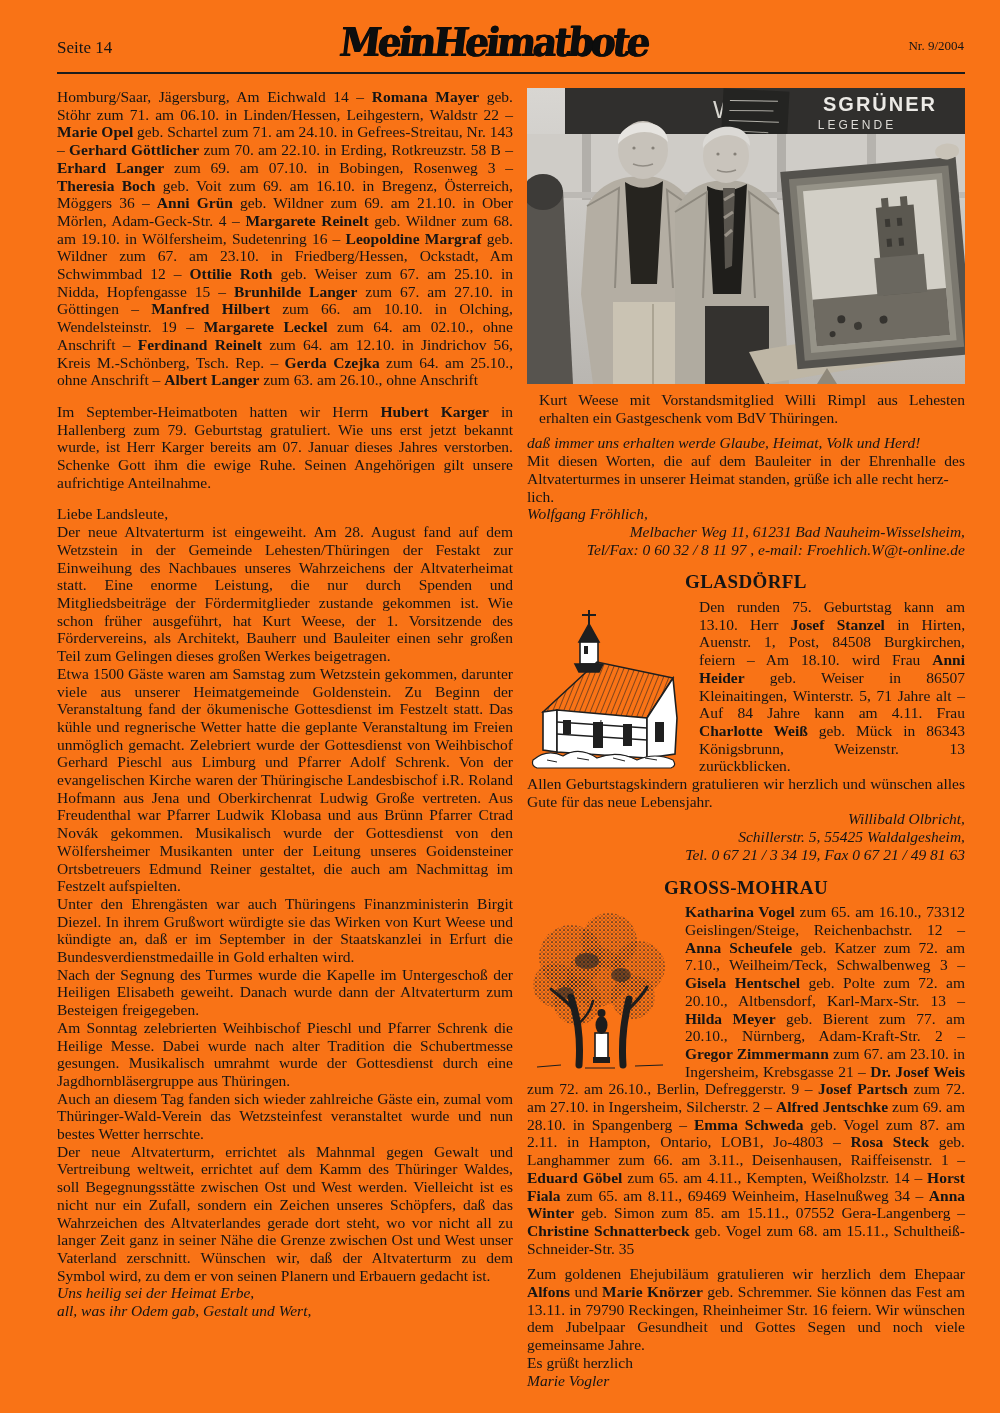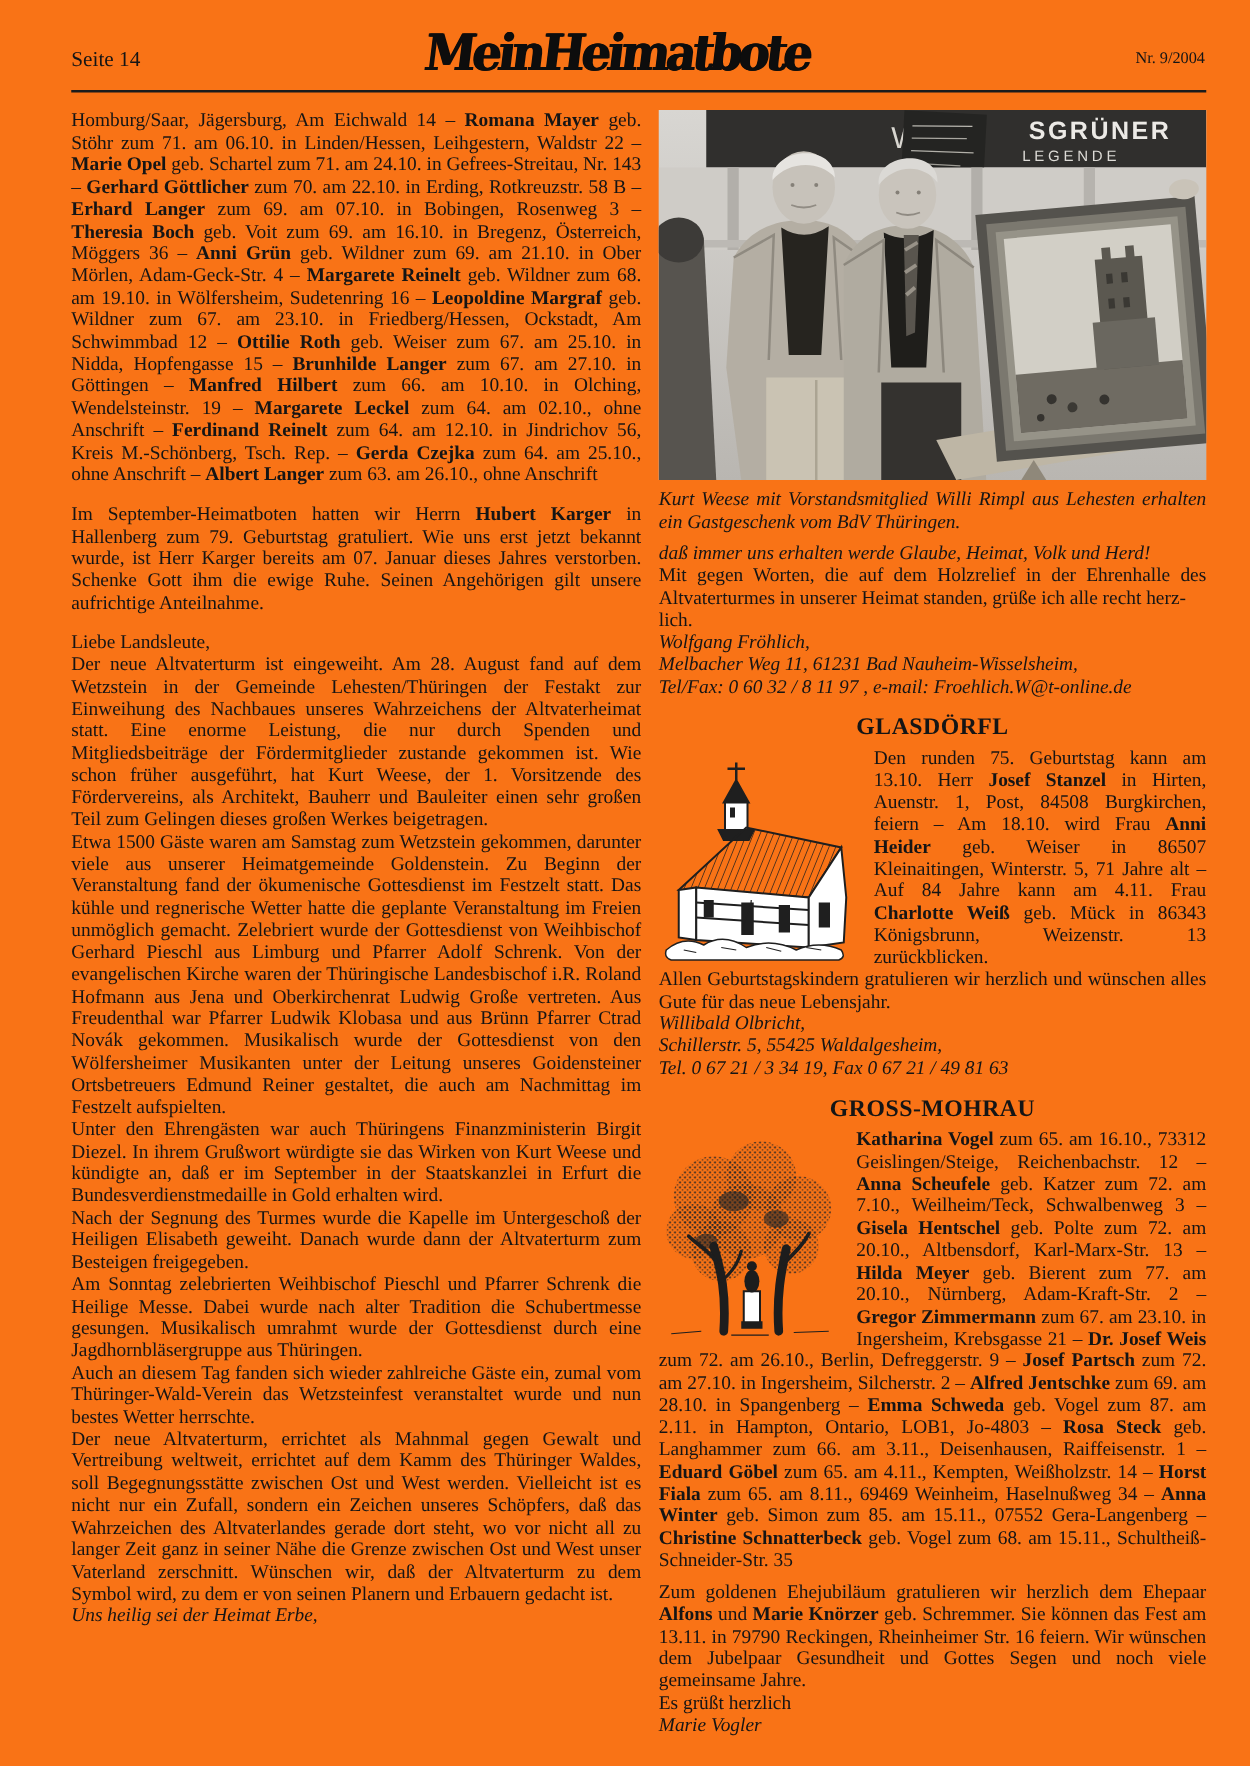--- a/index.html
+++ b/index.html
@@ -15,27 +15,27 @@
   
   .col{position:absolute;top:88px;font-size:15.5px;line-height:17.7px;}
   .col.left{left:57px;width:456px;}
   .col.right{left:527px;width:438px;}
   p{margin:0;text-align:justify;}
   p.noj{text-align:left;}
   .vgap{height:14px;}
   .vgap-s{height:8px;}
   .b{font-weight:bold;}
   .i{font-style:italic;}
-  .right-line{text-align:left;font-style:italic;}
+  .right-line{text-align:right;font-style:italic;}
   .flexline{display:flex;justify-content:space-between;flex-direction:column;}
   .heading{text-align:center;font-weight:bold;font-size:19px;letter-spacing:0.4px;
            margin:15px 0 7px 0;}
   .photo{width:438px;height:296px;background:#c9c7c3;}
   .photo svg{display:block;}
-  .caption{font-style:italic;margin-top:7px;}
+  .caption{margin-top:7px;margin-left:12px;}
   .float-art{float:left;margin:2px 10px 2px 0;}
   .section-body::after{content:"";display:block;clear:both;}
   .poem{font-style:italic;text-align:left;}
 </style>
 </head>
 <body>
 
 <div class="page">
 
   <span class="hdr-left">Seite 14</span>
@@ -50,20 +50,21 @@
     <div class="vgap"></div>
     <p class="noj">Liebe Landsleute,</p>
     <p>Der neue Altvaterturm ist eingeweiht. Am 28. August fand auf dem Wetzstein in der Gemeinde Lehesten/Thüringen der Festakt zur Einweihung des Nachbaues unseres Wahrzeichens der Altvaterheimat statt. Eine enorme Leistung, die nur durch Spenden und Mitgliedsbeiträge der Fördermitglieder zustande gekommen ist. Wie schon früher ausgeführt, hat Kurt Weese, der 1. Vorsitzende des Fördervereins, als Architekt, Bauherr und Bauleiter einen sehr großen Teil zum Gelingen dieses großen Werkes beigetragen.</p>
     <p>Etwa 1500 Gäste waren am Samstag zum Wetzstein gekommen, darunter viele aus unserer Heimatgemeinde Goldenstein. Zu Beginn der Veranstaltung fand der ökumenische Gottesdienst im Festzelt statt. Das kühle und regnerische Wetter hatte die geplante Veranstaltung im Freien unmöglich gemacht. Zelebriert wurde der Gottesdienst von Weihbischof Gerhard Pieschl aus Limburg und Pfarrer Adolf Schrenk. Von der evangelischen Kirche waren der Thüringische Landesbischof i.R. Roland Hofmann aus Jena und Oberkirchenrat Ludwig Große vertreten. Aus Freudenthal war Pfarrer Ludwik Klobasa und aus Brünn Pfarrer Ctrad Novák gekommen. Musikalisch wurde der Gottesdienst von den Wölfersheimer Musikanten unter der Leitung unseres Goidensteiner Ortsbetreuers Edmund Reiner gestaltet, die auch am Nachmittag im Festzelt aufspielten.</p>
     <p>Unter den Ehrengästen war auch Thüringens Finanzministerin Birgit Diezel. In ihrem Grußwort würdigte sie das Wirken von Kurt Weese und kündigte an, daß er im September in der Staatskanzlei in Erfurt die Bundesverdienstmedaille in Gold erhalten wird.</p>
     <p>Nach der Segnung des Turmes wurde die Kapelle im Untergeschoß der Heiligen Elisabeth geweiht. Danach wurde dann der Altvaterturm zum Besteigen freigegeben.</p>
     <p>Am Sonntag zelebrierten Weihbischof Pieschl und Pfarrer Schrenk die Heilige Messe. Dabei wurde nach alter Tradition die Schubertmesse gesungen. Musikalisch umrahmt wurde der Gottesdienst durch eine Jagdhornbläsergruppe aus Thüringen.</p>
     <p>Auch an diesem Tag fanden sich wieder zahlreiche Gäste ein, zumal vom Thüringer-Wald-Verein das Wetzsteinfest veranstaltet wurde und nun bestes Wetter herrschte.</p>
     <p>Der neue Altvaterturm, errichtet als Mahnmal gegen Gewalt und Vertreibung weltweit, errichtet auf dem Kamm des Thüringer Waldes, soll Begegnungsstätte zwischen Ost und West werden. Vielleicht ist es nicht nur ein Zufall, sondern ein Zeichen unseres Schöpfers, daß das Wahrzeichen des Altvaterlandes gerade dort steht, wo vor nicht all zu langer Zeit ganz in seiner Nähe die Grenze zwischen Ost und West unser Vaterland zerschnitt. Wünschen wir, daß der Altvaterturm zu dem Symbol wird, zu dem er von seinen Planern und Erbauern gedacht ist.</p>
     <p class="poem">Uns heilig sei der Heimat Erbe,</p>
+    <p class="poem">all, was ihr Odem gab, Gestalt und Wert,</p>
   </section>
 
   <section class="col right">
 
     <div class="photo">
       <svg width="438" height="296" viewBox="0 0 438 296" xmlns="http://www.w3.org/2000/svg">
         <defs>
           <linearGradient id="pbg" x1="0" y1="0" x2="0" y2="1">
             <stop offset="0" stop-color="#d8d6d2"></stop>
               <stop offset="1" stop-color="#b9b6b1"></stop>
@@ -144,21 +145,21 @@
           <circle cx="352" cy="232" r="4" fill="#35332f"></circle>
           <ellipse cx="430" cy="70" rx="12" ry="8" fill="#c9c3b8"></ellipse>
         </g>
       </svg>
     </div>
 
     <p class="caption">Kurt Weese mit Vorstandsmitglied Willi Rimpl aus Lehesten erhalten ein Gastgeschenk vom BdV Thüringen.</p>
     <div class="vgap-s"></div>
 
     <p class="i">daß immer uns erhalten werde Glaube, Heimat, Volk und Herd!</p>
-    <p>Mit gegen Worten, die auf dem Holzrelief in der Ehrenhalle des Altvaterturmes in unserer Heimat standen, grüße ich alle recht herz-</p>
+    <p>Mit diesen Worten, die auf dem Bauleiter in der Ehrenhalle des Altvaterturmes in unserer Heimat standen, grüße ich alle recht herz-</p>
     <div class="flexline">
       <span>lich.</span>
       <span class="i">Wolfgang Fröhlich,</span>
     </div>
     <div class="right-line">Melbacher Weg 11, 61231 Bad Nauheim-Wisselsheim,</div>
     <div class="right-line">Tel/Fax: 0 60 32 / 8 11 97 , e-mail: Froehlich.W@t-online.de</div>
 
     <div class="heading">GLASDÖRFL</div>
 
     <div class="section-body">

